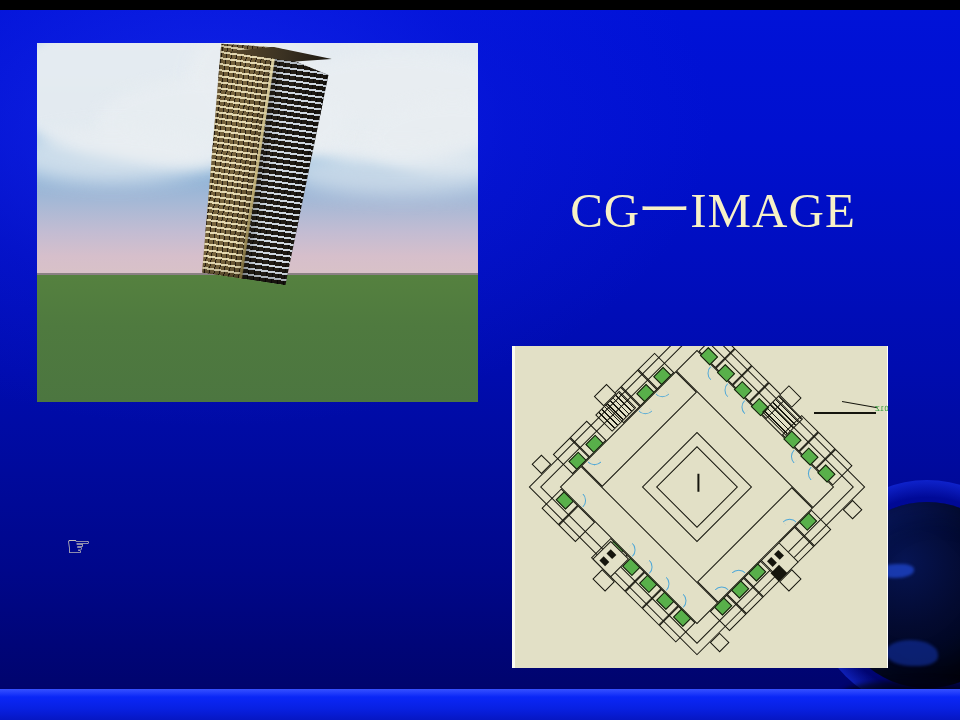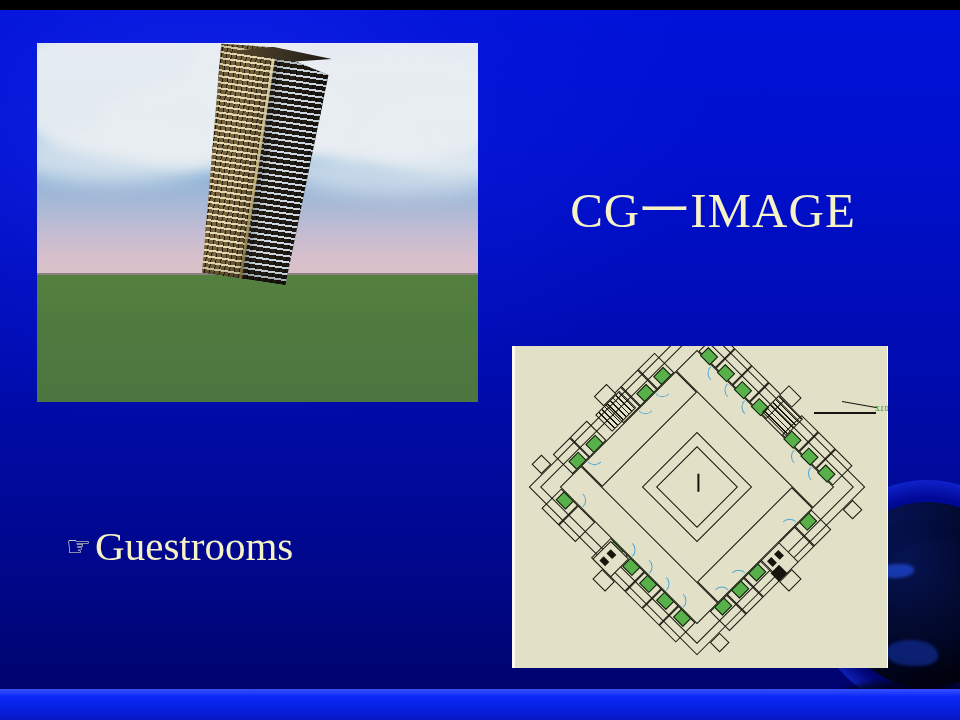--- a/index.html
+++ b/index.html
@@ -469,21 +469,20 @@
       <div class="tower-edge"></div>
       <div class="tower-cap"></div>
     </div>
   </div>
 
   <div class="title">CG一IMAGE</div>
 
   <div class="bullet-block">
     <div class="bullet-row">
       <span class="bullet-glyph">☞</span>
-      <span class="bullet-text">Guestrooms</span>
     </div>
   </div>
 
   <div class="plan-image">
     <div class="plan-left-border"></div>
 
     <div class="plan-rot">
       <div class="plan-outline"></div>
       <div class="plan-outline-2"></div>
 

